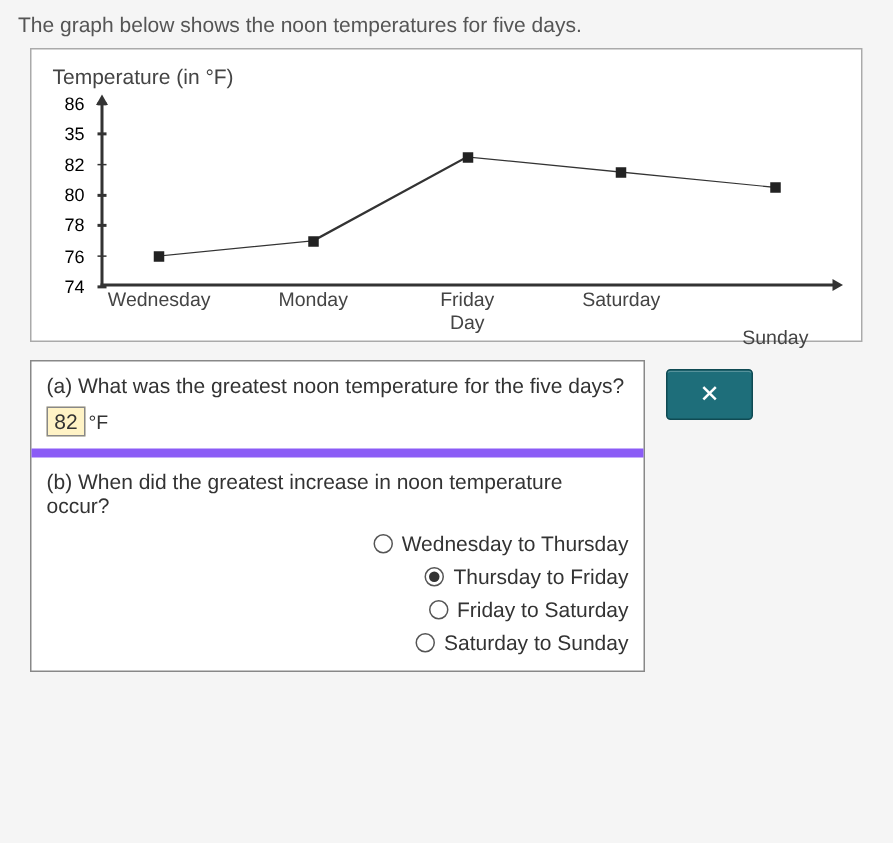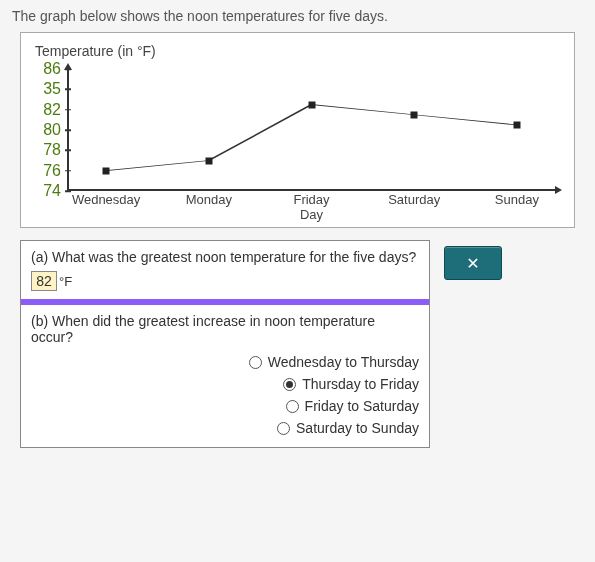--- a/index.html
+++ b/index.html
@@ -70,24 +70,23 @@
       position: absolute;
       left: 0;
       top: 8px;
       bottom: 30px;
       width: 22px;
     }
     .y-tick {
       position: absolute;
       right: 0;
       width: 24px;
-      font-size: 16px;
-      color: #4d7c0f;
+      font-size: 12px;
+      color: #000000;
       transform: translateY(-50%);
-      text-align: right;
       padding-right: 6px;
     }
     .y-tick::after {
       content: "";
       position: absolute;
       right: -4px;
       top: 50%;
       width: 6px;
       height: 1.5px;
       background: #333;
@@ -236,21 +235,21 @@
           <div class="pt" style="left: 71%; top: 37.5%;"></div>
           <div class="pt" style="left: 92%; top: 45.8333%;"></div>
         </div>
     </div>
     <div class="x-labels" id="xlabels">
       <div class="x-axis-label" id="xaxlbl" style="left: 50%;">Day</div>
     <div class="x-lab" style="left: 8%;">Wednesday</div>
         <div class="x-lab" style="left: 29%;">Monday</div>
         <div class="x-lab" style="left: 50%;">Friday</div>
         <div class="x-lab" style="left: 71%;">Saturday</div>
-        <div class="x-lab" style="left: 92%;">Sunday</div>
+        <div class="x-lab" style="left: 92%; margin-top: 25px;">Sunday</div>
       </div>
   </div>
 </div>
 
 <div class="qa-row">
   <div class="qa">
     <div class="qa-cell">
       <div>(a) What was the greatest noon temperature for the five days?</div>
       <div class="answer-line">
         <span class="answer-input">82</span>

